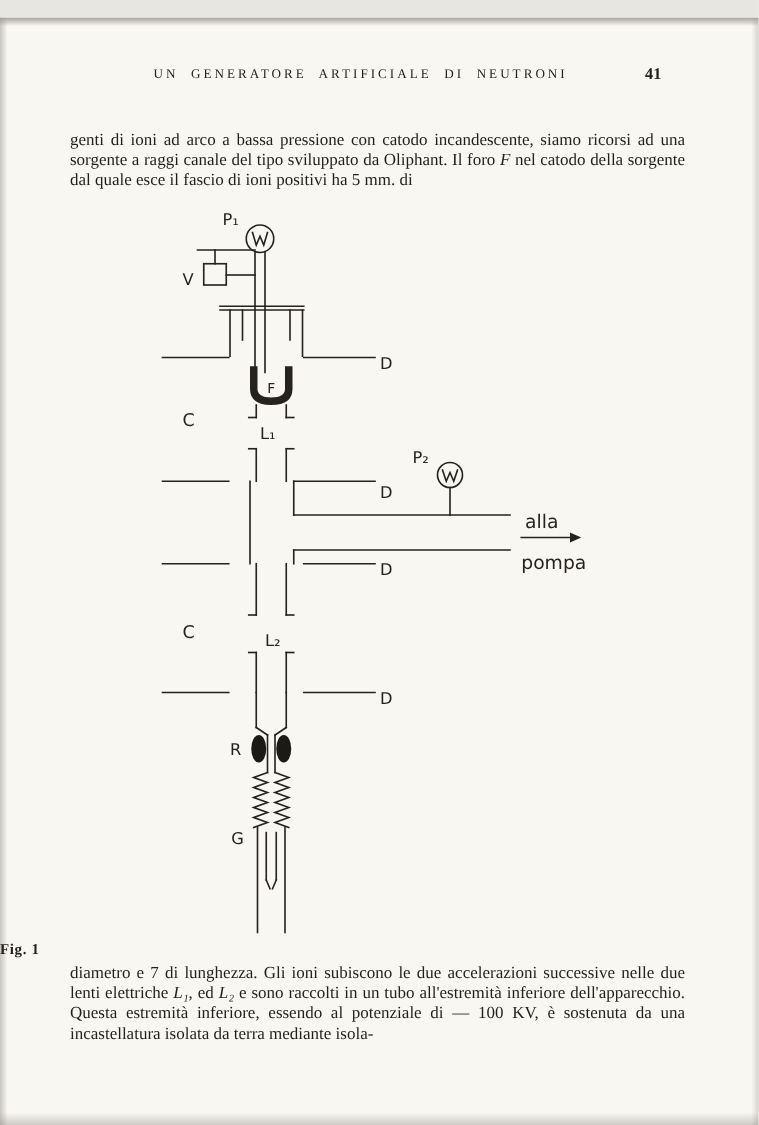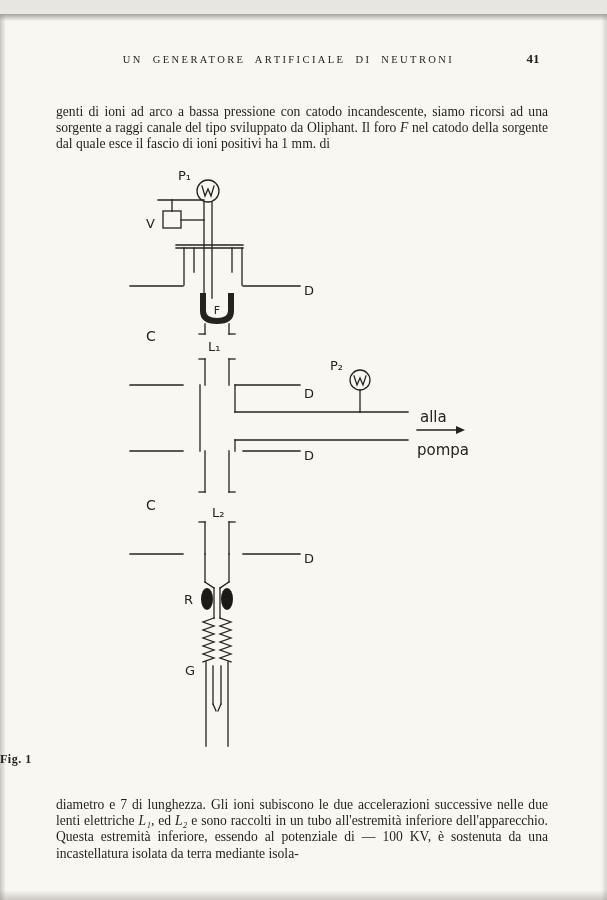--- a/index.html
+++ b/index.html
@@ -16,50 +16,50 @@
   .edge-left   { position:absolute; left:0; top:0; width:6px; height:100%;
                  background:linear-gradient(90deg, rgba(160,156,148,.55), rgba(160,156,148,0)); }
   .edge-right  { position:absolute; right:0; top:0; width:6px; height:100%;
                  background:linear-gradient(270deg, rgba(160,156,148,.4), rgba(160,156,148,0)); }
 
   .running-title {
     position:absolute; top:40px; left:40px; right:70px; text-align:center;
     font-size:10.5px; letter-spacing:2.4px; word-spacing:5px; white-space:nowrap;
   }
   .page-number {
-    position:absolute; top:37px; left:516px; width:34px; text-align:center;
+    position:absolute; top:37px; left:516px; width:34px; text-align:left;
     font-size:13px; font-weight:700;
   }
   .body-para {
     position:absolute; left:56px; width:492px; text-align:justify;
     font-size:13.6px; line-height:16.4px;
   }
   .para-top { top:76px; }
-  .para-bottom { top:769px; }
+  .para-bottom { top:742px; }
   .it { font-style:italic; }
 
   .figure-svg { position:absolute; left:0; top:145px; }
   .figure-caption {
     position:absolute; top:738px; left:0; right:14px; text-align:left;
     font-size:12px; font-weight:700; letter-spacing:.5px;
   }
 </style>
 </head>
 <body>
 
 <div class="page">
 
   <div class="edge-top"></div>
   <div class="edge-left"></div>
   <div class="edge-right"></div>
 
   <div class="running-title">UN GENERATORE ARTIFICIALE DI NEUTRONI</div>
   <div class="page-number">41</div>
 
-  <p class="body-para para-top"><span>genti di ioni ad arco a bassa pressione con catodo incandescente, siamo ricorsi ad una sorgente a raggi canale del tipo sviluppato da Oliphant. Il foro </span><span class="it">F</span><span> nel catodo della sorgente dal quale esce il fascio di ioni positivi ha 1 mm. di</span></p>
+  <p class="body-para para-top"><span>genti di ioni ad arco a bassa pressione con catodo incandescente, siamo ricorsi ad una sorgente a raggi canale del tipo sviluppato da Oliphant. Il foro </span><span class="it">F</span><span> nel catodo della sorgente dal quale esce il fascio di ioni positivi ha 5 mm. di</span></p>
 
   <svg class="figure-svg" width="607" height="590" viewBox="0 145 607 590" xmlns="http://www.w3.org/2000/svg">
 
     <g stroke="#26231e" stroke-width="1.3" fill="none" stroke-linecap="square">
 
       <g>
         <circle cx="208" cy="177" r="11"></circle>
         <polyline points="202,172 205,182 208,175 211,182 214,172"></polyline>
       </g>
 

